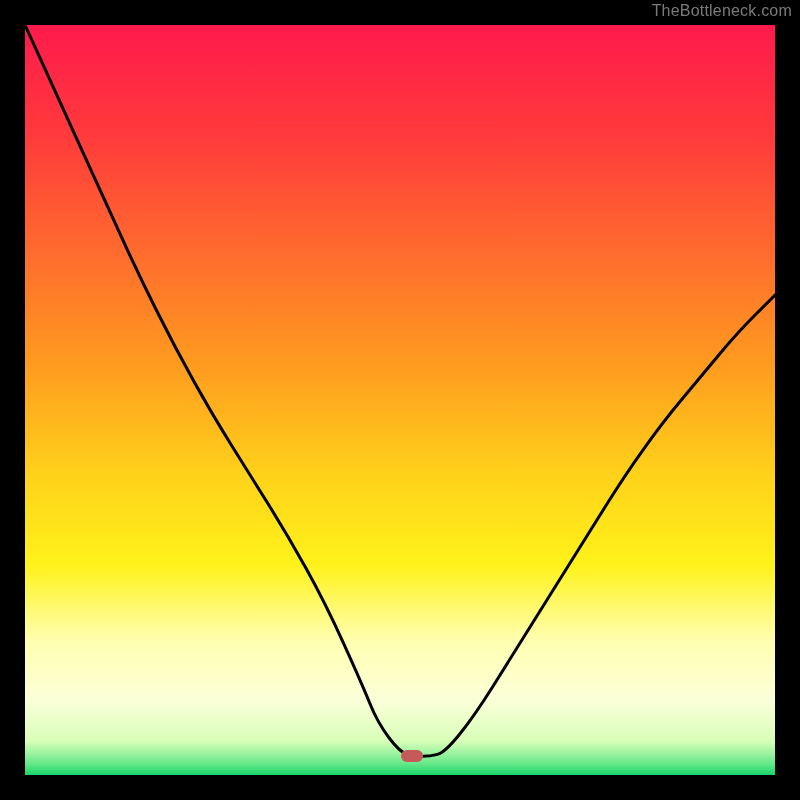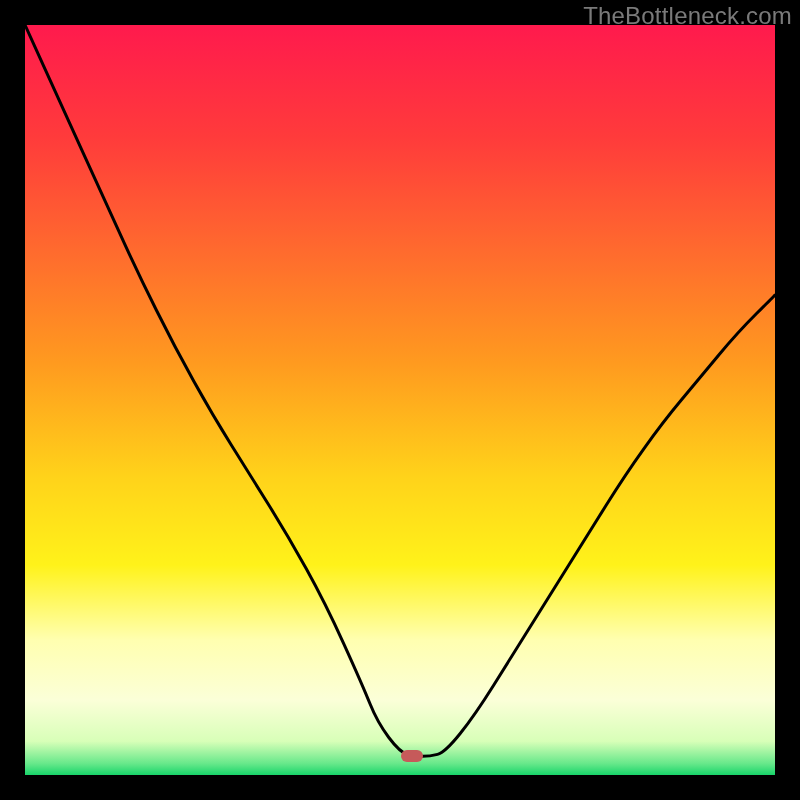--- a/index.html
+++ b/index.html
@@ -15,21 +15,21 @@
     position: relative;
     width: 800px;
     height: 800px;
     background: #000;
   }
   .attrib {
     position: absolute;
     top: 2px;
     right: 8px;
     color: #7a7a7a;
-    font-size: 24px;
+    font-size: 16px;
     letter-spacing: 0.2px;
     z-index: 10;
     margin-left: 43px;
   }
   .plot-area {
     position: absolute;
     left: 25px;
     top: 25px;
     width: 750px;
     height: 750px;

